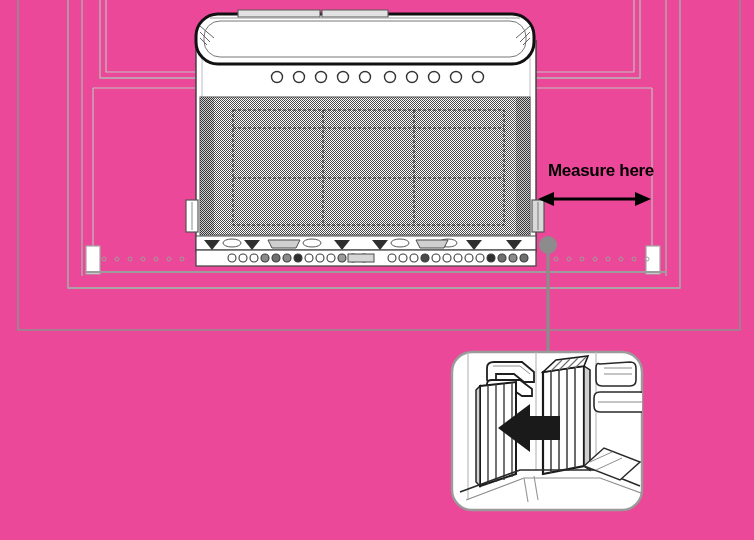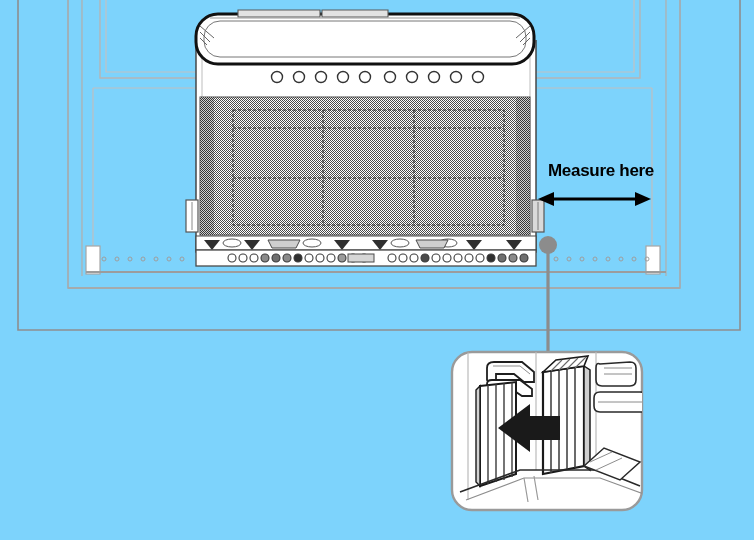--- a/index.html
+++ b/index.html
@@ -8,21 +8,21 @@
     padding: 0;
     background: #ffffff;
   }
   body {
     font-family: "Liberation Sans", sans-serif;
   }
   #stage {
     position: relative;
     width: 754px;
     height: 540px;
-    background: #7dd3fc;
+    background: #ec4899;
     overflow: hidden;
   }
   #stage svg {
     position: absolute;
     left: 0;
     top: 0;
     display: block;
   }
   .label-text {
     font-family: "Liberation Sans", sans-serif;

